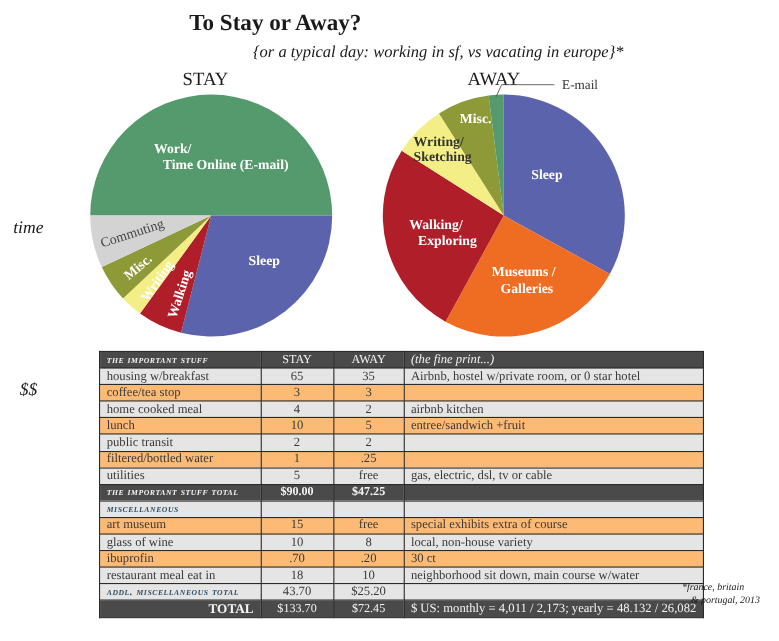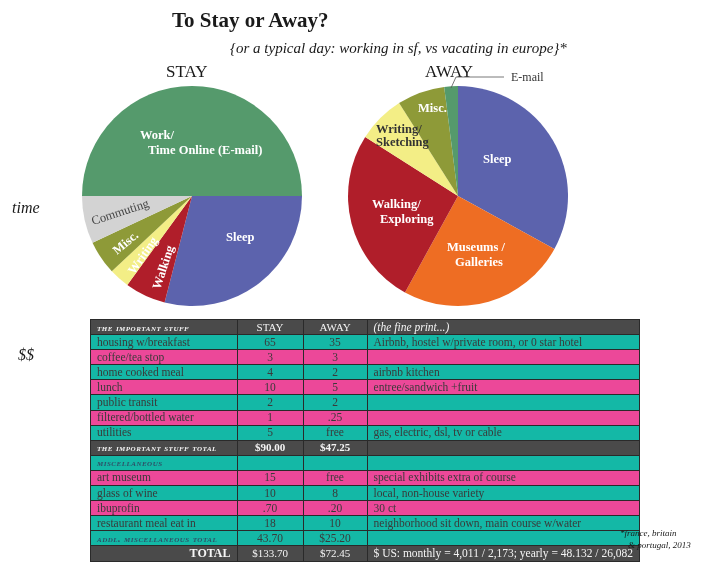--- a/index.html
+++ b/index.html
@@ -6,22 +6,22 @@
   body { width:708px; height:583px; position:relative; overflow:hidden; font-family:"DejaVu Serif", "Liberation Serif", serif; color:#1a1a1a; }
   .title { position:absolute; left:172px; top:8px; font-family:"Liberation Serif", serif; font-size:21px; font-weight:bold; }
   .subtitle { position:absolute; left:230px; top:30px; font-family:"Liberation Serif", serif; font-style:italic; font-size:15px; white-space:nowrap;margin-top:10px; }
   .side-label { position:absolute; font-family:"Liberation Serif", serif; font-style:italic; font-size:16px;margin-left:12px; }
   .pie-title { position:absolute; font-family:"Liberation Serif", serif; font-size:17px; }
   svg.pies { position:absolute; left:0; top:0; }
   svg text { font-family:"Liberation Serif", serif; font-weight:bold; fill:#ffffff; font-size:12.5px; }
   .tbl { position:absolute; left:71px; top:319px; width:550px; border-collapse:collapse; font-family:"Liberation Serif", serif; font-size:11.5px; color:#3a3a3a;margin-left:19px; }
   .tbl td, .tbl th { border:1.5px solid #2a2a2a; height:14.1px; padding:0 6px; line-height:13px; white-space:nowrap; }
   .tbl tr.hdr td { background:#4a4a4a; color:#f4f4f4; }
-  .tbl tr.blue td { background:#14b8a6; }
-  .tbl tr.green td { background:#ec4899; }
+  .tbl tr.blue td { background:#e5e5e5; }
+  .tbl tr.green td { background:#fdba74; }
   .tbl td.c { text-align:center; width:72px; }
   .tbl td.lbl { width:148px; }
   .sc { font-variant:small-caps; font-style:italic; font-weight:bold; letter-spacing:0.5px; font-size:10px; text-transform:lowercase; }
   .hdr .c { font-size:11px; }
   .it { font-style:italic; }
   .right { text-align:right; }
   .boldnum { font-weight:bold; }
   .footnote { position:absolute; left:620px; top:527px; font-family:"Liberation Serif", serif; font-style:italic; font-size:9px; line-height:12px; }
 </style>
 </head>

